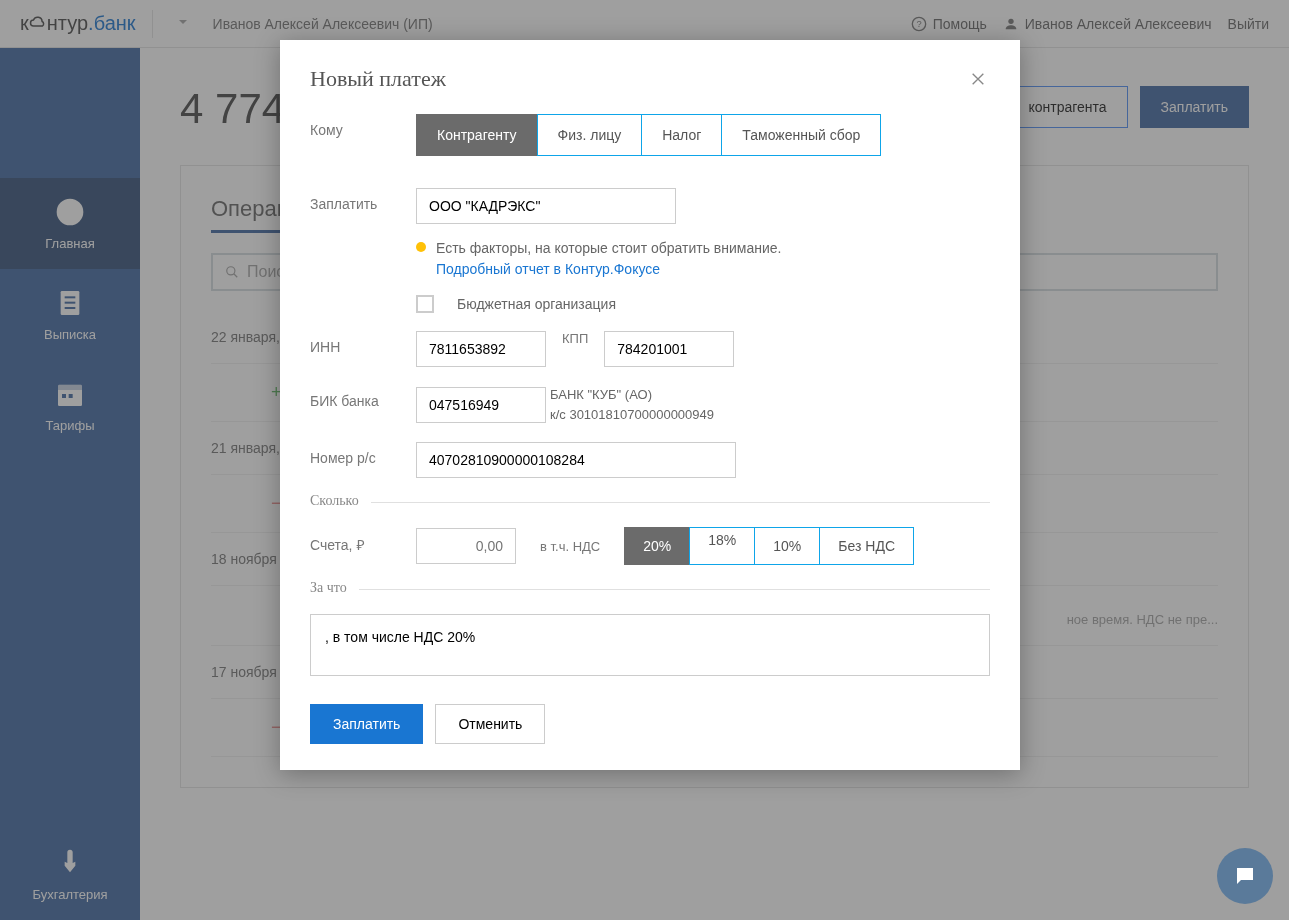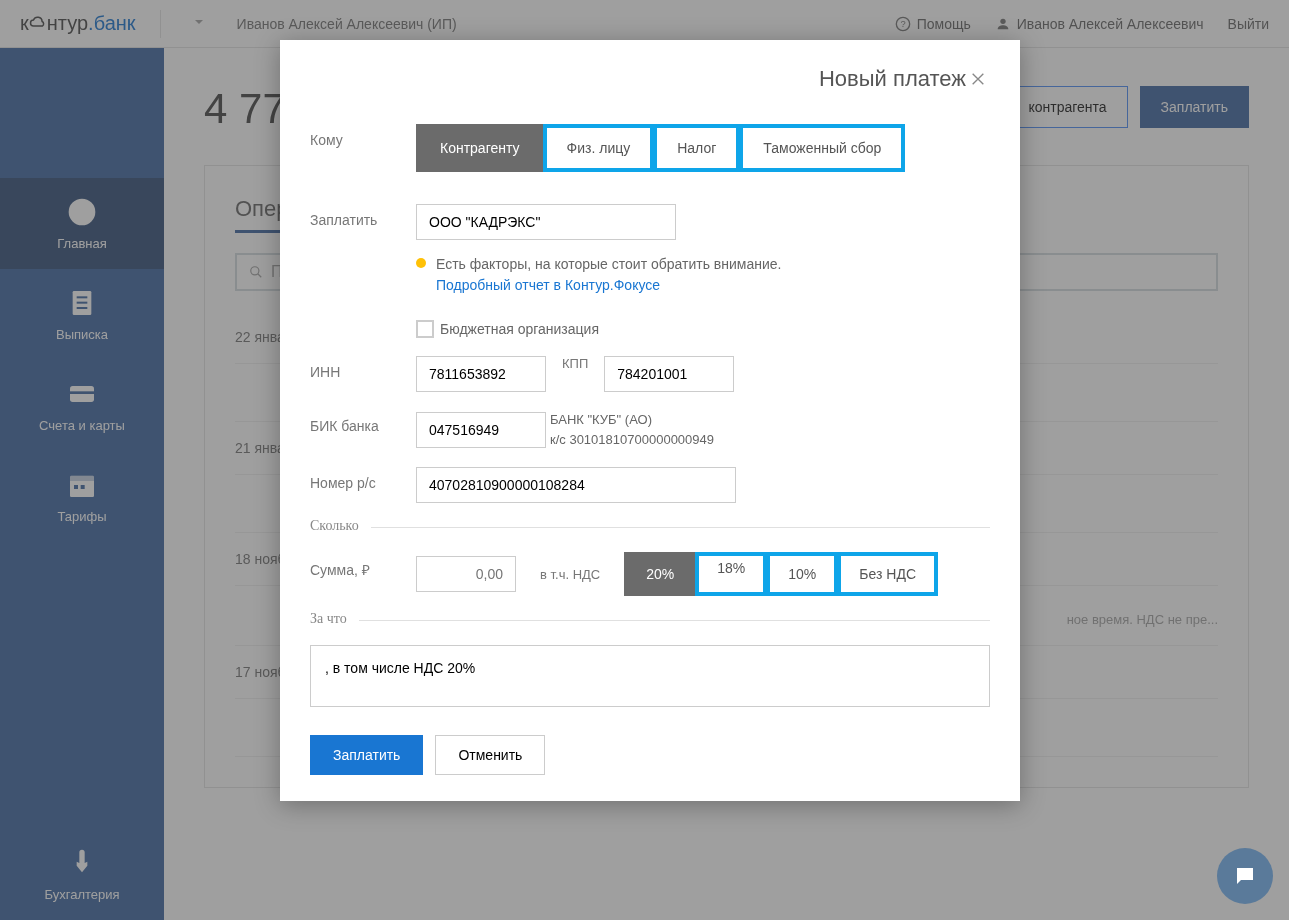--- a/index.html
+++ b/index.html
@@ -1,30 +1,30 @@
 <!DOCTYPE html>
 <html><head>
   <meta charset="utf-8">
   <style>
     * { box-sizing: border-box; margin: 0; padding: 0; }
     body { font-family: -apple-system, BlinkMacSystemFont, "Segoe UI", Arial, sans-serif; background: #f5f5f5; color: #333; width: 1289px; height: 920px; overflow: hidden; position: relative; }
     
-    .topbar { height: 48px; background: #fff; border-bottom: 1px solid #e0e0e0; display: flex; align-items: center; padding: 0 20px; gap: 24px; }
+    .topbar { height: 48px; background: #fff; border-bottom: 1px solid #e0e0e0; display: flex; align-items: center; padding: 0 20px; gap: 16px; }
     .logo { font-size: 20px; font-weight: 400; color: #333; }
     .logo .accent { color: #0066cc; }
     .chevron { color: #999; font-size: 12px; padding: 0 8px; cursor: pointer; }
     .topbar-divider { width: 1px; height: 28px; background: #e0e0e0; }
     .user-label { color: #666; font-size: 14px; }
     .topbar-spacer { flex: 1; }
     .topbar-link { color: #555; font-size: 14px; display: flex; align-items: center; gap: 6px; cursor: pointer; }
     .topbar-link svg { width: 16px; height: 16px; fill: #666; }
     
     .page-body { display: flex; height: calc(100% - 48px); position: relative; background: #fff; }
     
-    .sidebar { width: 164px; background: #2b5797; display: flex; flex-direction: column; padding-top: 130px; }
+    .sidebar { width: 140px; background: #2b5797; display: flex; flex-direction: column; padding-top: 130px; }
     .sidebar-item { display: flex; flex-direction: column; align-items: center; padding: 18px 8px; color: #fff; font-size: 13px; gap: 8px; cursor: pointer; text-align: center; }
     .sidebar-item.active { background: #1e3d6b; }
     .sidebar-item svg { width: 32px; height: 32px; fill: #fff; }
     .sidebar-spacer { flex: 1; }
     
     .main-area { flex: 1; padding: 30px 40px; position: relative; }
     .balance-row { display: flex; align-items: center; gap: 12px; margin-bottom: 30px; }
     .balance { font-size: 42px; font-weight: 300; color: #333; }
     .balance-help { width: 14px; height: 14px; background: #4a90e2; border-radius: 50%; color: #fff; font-size: 10px; display: inline-flex; align-items: center; justify-content: center; }
     .action-btn { padding: 12px 20px; border: 1px solid #3b82f6; background: #fff; font-size: 14px; cursor: pointer; }
@@ -32,46 +32,46 @@
     
     .content-panel { border: 1px solid #e0e0e0; background: #fff; padding: 30px; }
     .panel-title { font-size: 22px; color: #555; border-bottom: 3px solid #2b5797; display: inline-block; padding-bottom: 8px; margin-bottom: 20px; }
     .search-box { border: 2px solid #cfd8dc; padding: 8px 12px; color: #999; margin-bottom: 20px; display: flex; align-items: center; gap: 8px; }
     .op-row { padding: 18px 0; border-bottom: 1px solid #eee; color: #666; font-size: 14px; }
     .op-extra { color: #999; padding-left: 20px; margin-top: 8px; font-size: 13px; }
     
     .overlay { position: absolute; inset: 0; background: rgba(80,80,80,0.55); z-index: 100; }
     
     .modal { position: absolute; top: 40px; left: 280px; width: 740px; background: #fff; z-index: 101; box-shadow: 0 4px 24px rgba(0,0,0,0.3); padding: 26px 30px; }
-    .modal-header { display: flex; align-items: center; justify-content: flex-end; margin-bottom: 32px; }
+    .modal-header { display: flex; align-items: center; justify-content: space-between; margin-bottom: 22px; font-family: Liberation Serif, serif; }
     .modal-title { font-size: 22px; font-weight: 300; color: #555; }
     .close-btn { width: 24px; height: 24px; display: flex; align-items: center; justify-content: center; cursor: pointer; color: #888; }
     .close-btn svg { width: 16px; height: 16px; stroke: #888; stroke-width: 2; fill: none; }
     
     .form-row { display: flex; align-items: flex-start; margin-bottom: 18px; gap: 16px; }
     .form-label { width: 90px; color: #777; font-size: 14px; padding-top: 8px; flex-shrink: 0; }
     .form-content { flex: 1; }
     
     .tab-group { display: flex; }
-    .tab { padding: 12px 20px; border: 4px solid #0ea5e9; background: #fff; font-size: 14px; cursor: pointer; margin-left: -1px; color: #555; }
+    .tab { padding: 12px 20px; border: 1px solid #0ea5e9; background: #fff; font-size: 14px; cursor: pointer; margin-left: -1px; color: #555; }
     .tab:first-child { margin-left: 0; }
     .tab.active { background: #6b6b6b; color: #fff; border-color: #6b6b6b; }
     
     .text-input { border: 1px solid #ccc; padding: 9px 12px; font-size: 14px; width: 100%; font-family: inherit; }
     .text-input.w260 { width: 260px; }
     .text-input.w130 { width: 130px; }
     .text-input.w100 { width: 100px; }
     .text-input.w320 { width: 320px; }
     
     .info-block { display: flex; align-items: flex-start; gap: 10px; margin: 6px 0 12px 0; font-size: 14px; }
     .info-dot { width: 10px; height: 10px; background: #ffc107; border-radius: 50%; margin-top: 4px; flex-shrink: 0; }
     .info-text { color: #666; line-height: 1.5; }
     .info-link { color: #1976d2; cursor: pointer; }
     
-    .checkbox-row { display: flex; align-items: center; gap: 6px; margin-top: 24px; }
+    .checkbox-row { display: flex; align-items: center; gap: 23px; margin-top: 15px; }
     .checkbox { width: 18px; height: 18px; border: 2px solid #ccc; background: #fff; cursor: pointer; }
     
     .bank-info { color: #666; font-size: 13px; line-height: 1.5; }
     
     .sub-label { color: #777; font-size: 13px; }
     
     .section-divider { height: 1px; background: #e0e0e0; margin: 24px 0; position: relative; }
     .section-label { position: absolute; top: -9px; left: 0; background: #fff; padding-right: 12px; color: #888; font-size: 14px; font-family: Liberation Serif, serif; }
     
     .amount-input { text-align: right; }
@@ -131,27 +131,20 @@
       <svg viewBox="0 0 24 24">
           <rect x="5" y="3" width="14" height="18" rx="1"></rect>
           <rect x="8" y="7" width="8" height="1.5" fill="#2b5797"></rect>
           <rect x="8" y="11" width="8" height="1.5" fill="#2b5797"></rect>
           <rect x="8" y="15" width="8" height="1.5" fill="#2b5797"></rect>
         </svg>
       <span>Выписка</span>
     </div>
     <div class="sidebar-item">
       <svg viewBox="0 0 24 24">
-          <rect x="3" y="6" width="18" height="12" rx="2"></rect>
-          <rect x="3" y="10" width="18" height="2" fill="#2b5797"></rect>
-        </svg>
-      <span>Счета и карты</span>
-    </div>
-    <div class="sidebar-item">
-      <svg viewBox="0 0 24 24">
           <rect x="3" y="5" width="18" height="16" rx="1"></rect>
           <rect x="3" y="5" width="18" height="4" fill="#2b5797" opacity="0.3"></rect>
           <rect x="6" y="12" width="3" height="3" fill="#2b5797"></rect>
           <rect x="11" y="12" width="3" height="3" fill="#2b5797"></rect>
         </svg>
       <span>Тарифы</span>
     </div>
     <div class="sidebar-spacer"></div>
     <div class="sidebar-item">
       <svg viewBox="0 0 24 24">
@@ -262,21 +255,21 @@
     <div class="form-content">
       <input type="text" class="text-input w320" value="40702810900000108284" style="">
     </div>
   </div>
 
   <div class="section-divider">
     <span class="section-label">Сколько</span>
   </div>
 
   <div class="form-row">
-    <div class="form-label">Сумма, ₽</div>
+    <div class="form-label">Счета, ₽</div>
     <div class="form-content" style="display:flex;align-items:center;gap:24px">
       <input type="text" class="text-input w100 amount-input" placeholder="0,00" style="">
       <span class="sub-label">в т.ч. НДС</span>
       <div class="tab-group">
         <div class="tab active" style="padding:10px 18px">20%</div>
         <div class="tab" style="padding:4px 18px">18%</div>
         <div class="tab" style="padding:10px 18px">10%</div>
         <div class="tab" style="padding:10px 18px">Без НДС</div>
       </div>
     </div>

